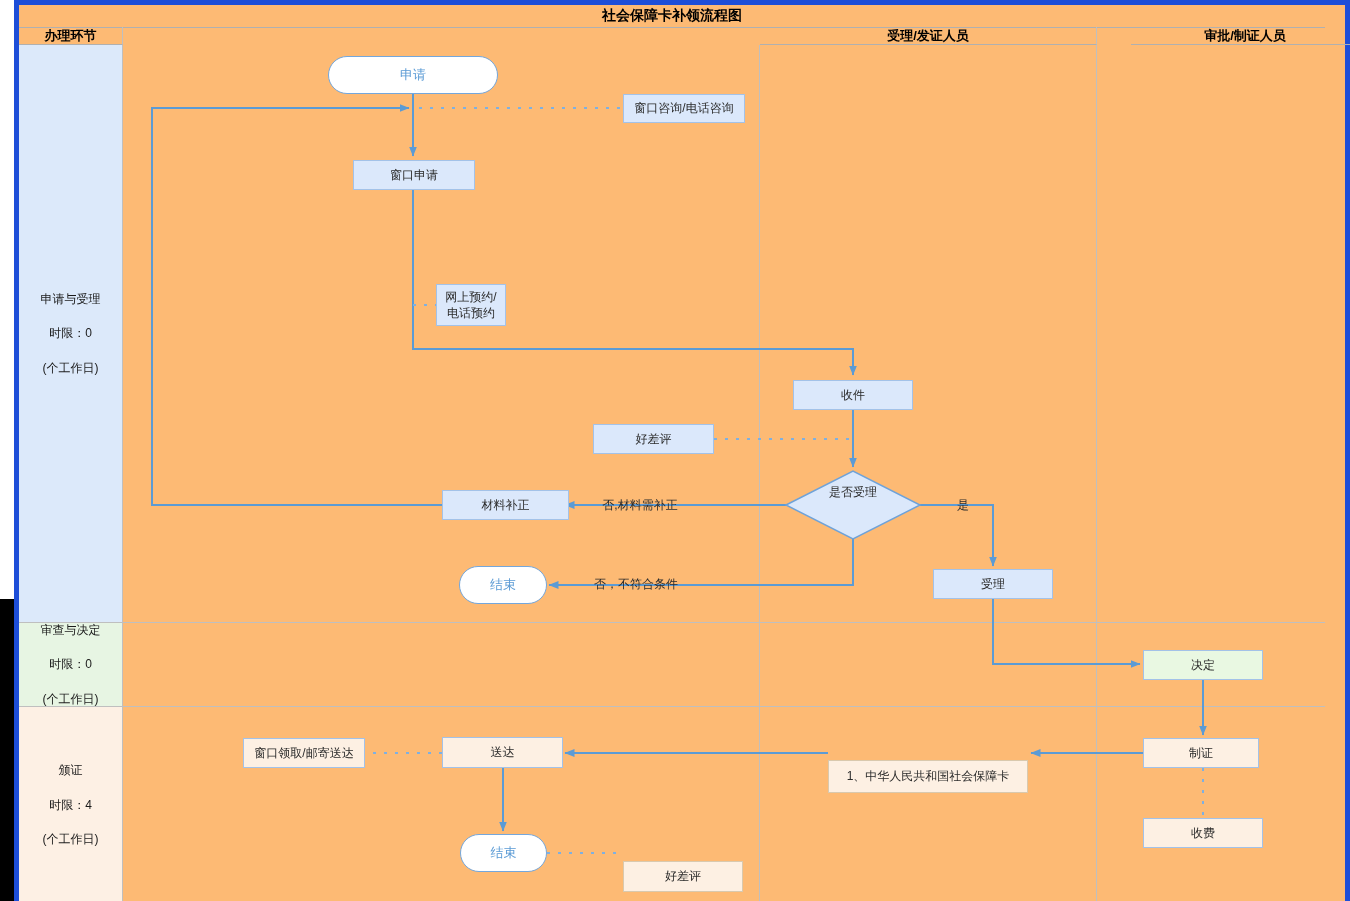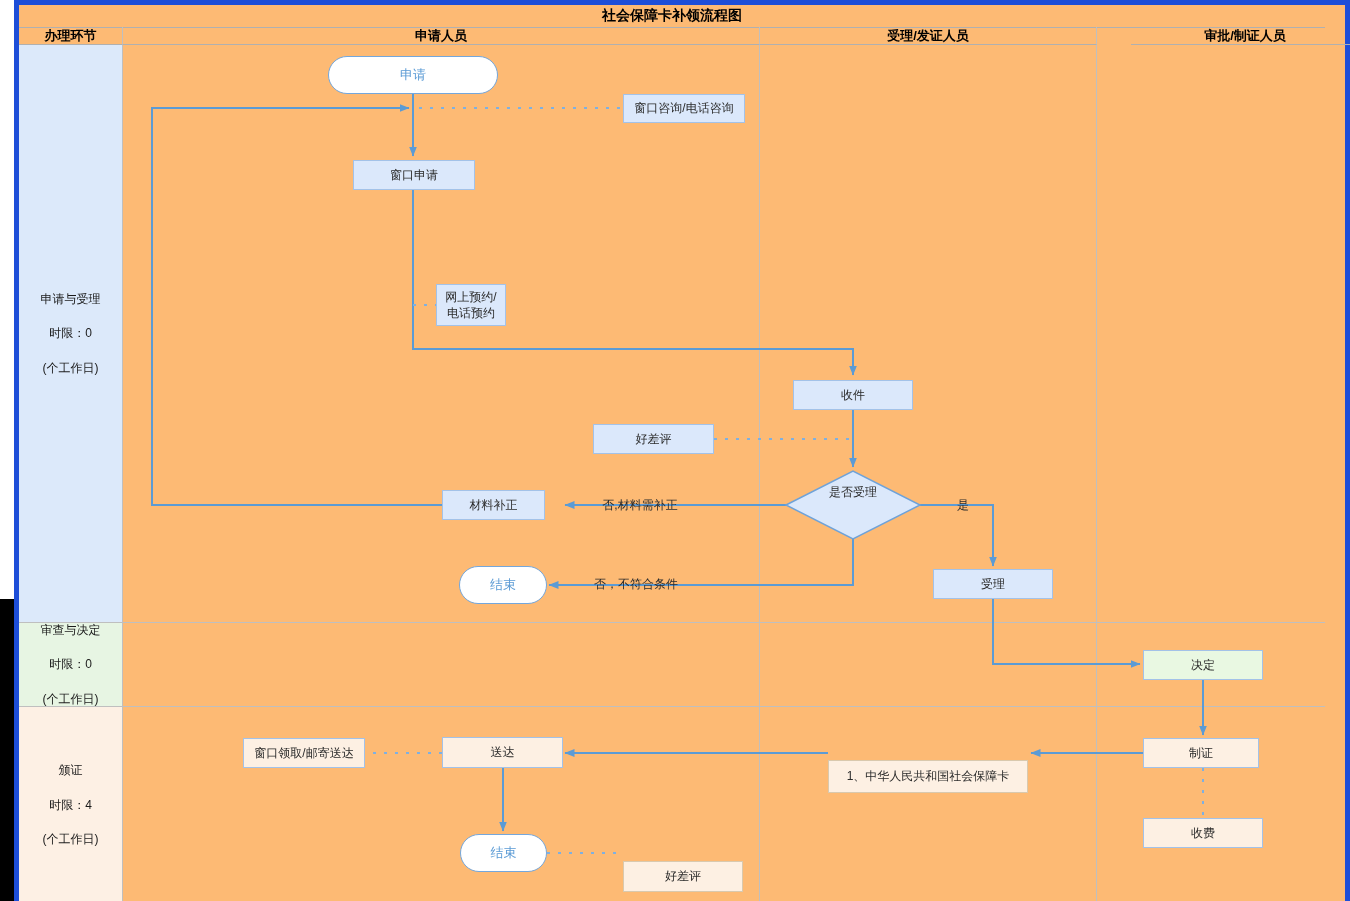--- a/index.html
+++ b/index.html
@@ -57,21 +57,20 @@
 <body>
 
 <div id="stage">
   <div id="sheet-top"></div>
 
   <div id="table">
 
     <div id="title-row">社会保障卡补领流程图</div>
 
     <div class="header-cell gridline-r" style="left:0;width:104px;">办理环节</div>
-    <div class="header-cell gridline-r" style="left:104px;width:637px;">申请人员</div>
     <div class="header-cell gridline-r" style="left:741px;width:337px;">受理/发证人员</div>
     <div class="header-cell" style="left:1112px;width:228px;">审批/制证人员</div>
 
     <div class="cell lane-label gridline-r gridline-b" style="left:0;top:40px;width:104px;height:578px;background:#dce9fa;">
       <span>申请与受理</span>
       <span>时限：0</span>
       <span>(个工作日)</span>
     </div>
     <div class="cell gridline-r gridline-b" style="left:104px;top:40px;width:637px;height:578px;"></div>
     <div class="cell gridline-r gridline-b" style="left:741px;top:40px;width:337px;height:578px;"></div>
@@ -128,21 +127,21 @@
     <div class="stadium" style="left:309px;top:51px;width:170px;height:38px;">申请</div>
     <div class="node" style="left:604px;top:89px;width:122px;height:29px;">窗口咨询/电话咨询</div>
     <div class="node" style="left:334px;top:155px;width:122px;height:30px;">窗口申请</div>
     <div class="node" style="left:417px;top:279px;width:70px;height:42px;flex-direction:column;">
       <span>网上预约/</span>
       <span>电话预约</span>
     </div>
     <div class="node" style="left:774px;top:375px;width:120px;height:30px;">收件</div>
     <div class="node" style="left:574px;top:419px;width:121px;height:30px;">好差评</div>
     <div class="diamond-label" style="left:834px;top:487px;">是否受理</div>
-    <div class="node" style="left:423px;top:485px;width:103px;height:30px;">材料补正</div>
+    <div class="node" style="left:423px;top:485px;width:127px;height:30px;">材料补正</div>
     <div class="stadium" style="left:440px;top:561px;width:88px;height:38px;">结束</div>
     <div class="node" style="left:914px;top:564px;width:120px;height:30px;">受理</div>
     <div class="node green" style="left:1124px;top:645px;width:120px;height:30px;">决定</div>
     <div class="node orange" style="left:1124px;top:733px;width:116px;height:30px;">制证</div>
     <div class="node orange" style="left:1124px;top:813px;width:120px;height:30px;">收费</div>
     <div class="node orange-tan" style="left:809px;top:731px;width:200px;height:33px;">1、中华人民共和国社会保障卡</div>
     <div class="node orange" style="left:423px;top:732px;width:121px;height:31px;">送达</div>
     <div class="node orange" style="left:224px;top:733px;width:122px;height:30px;">窗口领取/邮寄送达</div>
     <div class="stadium" style="left:441px;top:829px;width:87px;height:38px;">结束</div>
     <div class="node orange-tan" style="left:604px;top:832px;width:120px;height:31px;">好差评</div>

